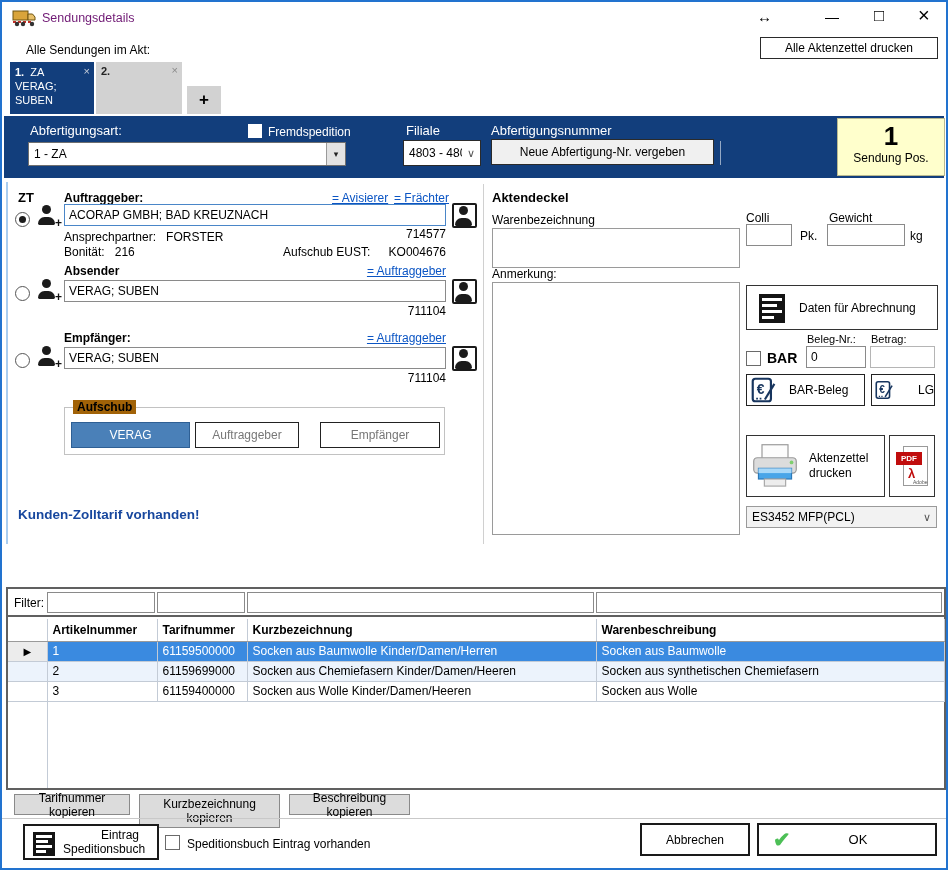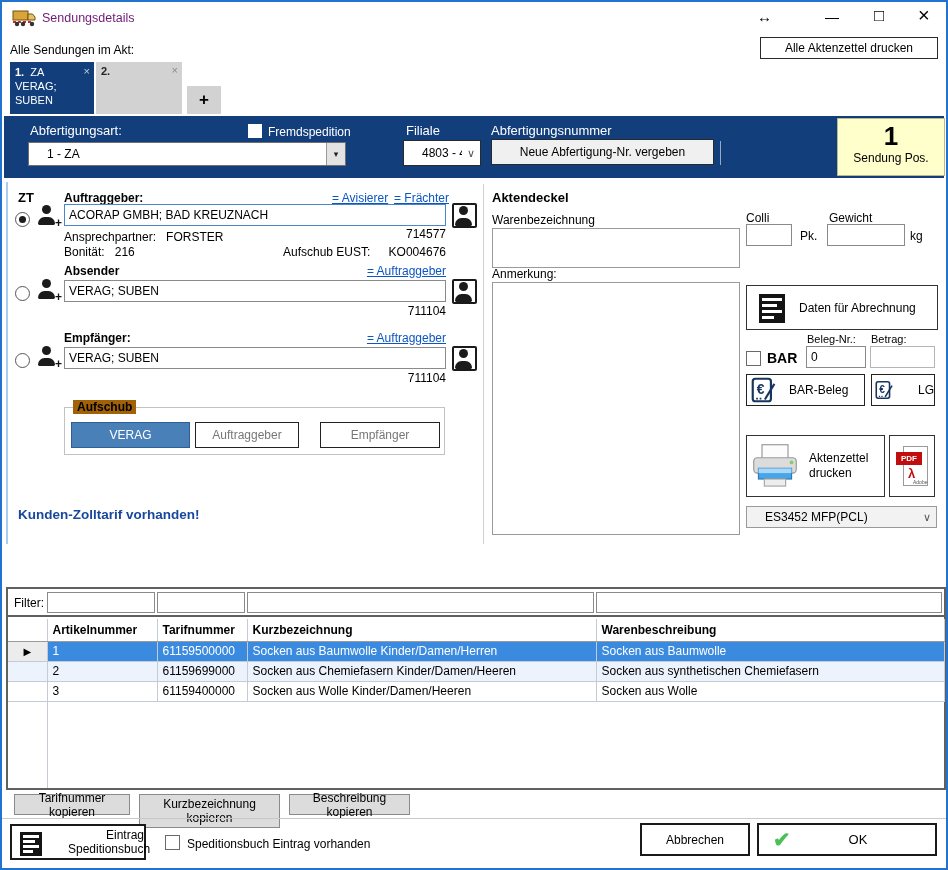--- a/index.html
+++ b/index.html
@@ -35,21 +35,21 @@
   .pbtn .picon { left: 1px; top: 1px; }
 
   
   .doc-icon { position: absolute; background: #141414; }
   .doc-icon i { position: absolute; left: 3px; height: 3px; background: #fff; }
 
   
   .band { position: absolute; left: 2px; right: 2px; top: 114px; height: 62px; background: #123e7c; }
 
   .combo { position: absolute; background: #fff; border: 1px solid #6f6f6f; display: flex; align-items: center; }
-  .combo .val { padding-left: 18px; overflow: hidden; white-space: nowrap; flex: 1; }
+  .combo .val { padding-left: 5px; overflow: hidden; white-space: nowrap; flex: 1; }
   .combo .arrowbox { width: 19px; align-self: stretch; background: #e3e3e3; border-left: 1px solid #9a9a9a; display: flex; align-items: center; justify-content: center; font-size: 9px; color: #222; }
   .combo .chev { width: 18px; text-align: center; color: #555; font-size: 11px; }
 
   .gbx { position: absolute; border: 1px solid #c2c2c2; }
   .gbx .legend { position: absolute; top: -8px; left: 8px; background: #a16207; padding: 0 4px; font-weight: bold; }
 
   
   .tab1 { position: absolute; left: 8px; top: 60px; width: 84px; height: 52px; background: #123e7c; color: #fff; font-size: 11px; line-height: 14px; padding: 3px 5px; cursor: pointer; }
   .tab2 { position: absolute; left: 94px; top: 60px; width: 86px; height: 52px; background: #d2d2d2; color: #222; font-size: 11px; padding: 3px 5px; cursor: pointer; }
   .tabx { position: absolute; top: 2px; right: 4px; font-size: 11px; cursor: pointer; }
@@ -83,21 +83,21 @@
     <circle cx="5" cy="15" r="2.2" fill="#333"></circle>
       <circle cx="11" cy="15" r="2.2" fill="#333"></circle>
       <circle cx="20" cy="15" r="2.2" fill="#333"></circle>
   </svg>
   <span class="abs lbl" style="left:40px;top:9px;color:#701a75;font-size:12.5px">Sendungsdetails</span>
   <span class="abs" style="left:755px;top:6px;font-size:15px;font-weight:bold">↔</span>
   <span class="abs" style="left:823px;top:7px;font-size:14px">—</span>
   <span class="abs" style="left:872px;top:4px;font-size:17px">□</span>
   <span class="abs" style="left:916px;top:2px;font-size:20px">×</span>
 
-  <span class="abs lbl" style="left:8px;top:41px">Alle Sendungen im Akt:</span>
+  <span class="abs lbl" style="left:24px;top:41px">Alle Sendungen im Akt:</span>
   <button class="btn" style="left:758px;top:35px;width:178px;height:22px">Alle Aktenzettel drucken</button>
 
   <div class="tab1">
     <span class="bold">1.</span>&nbsp;
     <span>ZA</span><br>
     <span>VERAG;</span><br>
     <span>SUBEN</span>
     <span class="tabx" style="color:#c7cfdc">×</span>
   </div>
   <div class="tab2">
@@ -319,21 +319,21 @@
       </table>
     <span class="abs" style="left:39px;top:113px;width:1px;height:86px;background:#c3cbd6"></span>
   </div>
 
   <button class="btn gray" style="left:12px;top:792px;width:116px;height:21px">Tarifnummer kopieren</button>
   <button class="btn gray" style="left:137px;top:792px;width:141px;height:34px">Kurzbezeichnung kopieren</button>
   <button class="btn gray" style="left:287px;top:792px;width:121px;height:21px">Beschreibung kopieren</button>
 
   <span class="abs" style="left:0;top:816px;width:948px;height:1px;background:#c9c9c9"></span>
 
-  <button class="btn thick" style="left:8px;top:822px;width:136px;height:36px;justify-content:flex-end">
+  <button class="btn thick" style="left:21px;top:822px;width:136px;height:36px;justify-content:flex-start">
     <span class="doc-icon" style="left:8px;top:6px;width:22px;height:24px">
       <i style="top:3px;width:16px"></i>
         <i style="top:8px;width:12px"></i>
         <i style="top:13px;width:16px"></i>
         <i style="top:18px;width:10px"></i>
     </span>
     <span style="margin-left:38px;text-align:right;width:76px;line-height:14px">
       <span>Eintrag</span><br><span>Speditionsbuch</span>
     </span>
   </button>

